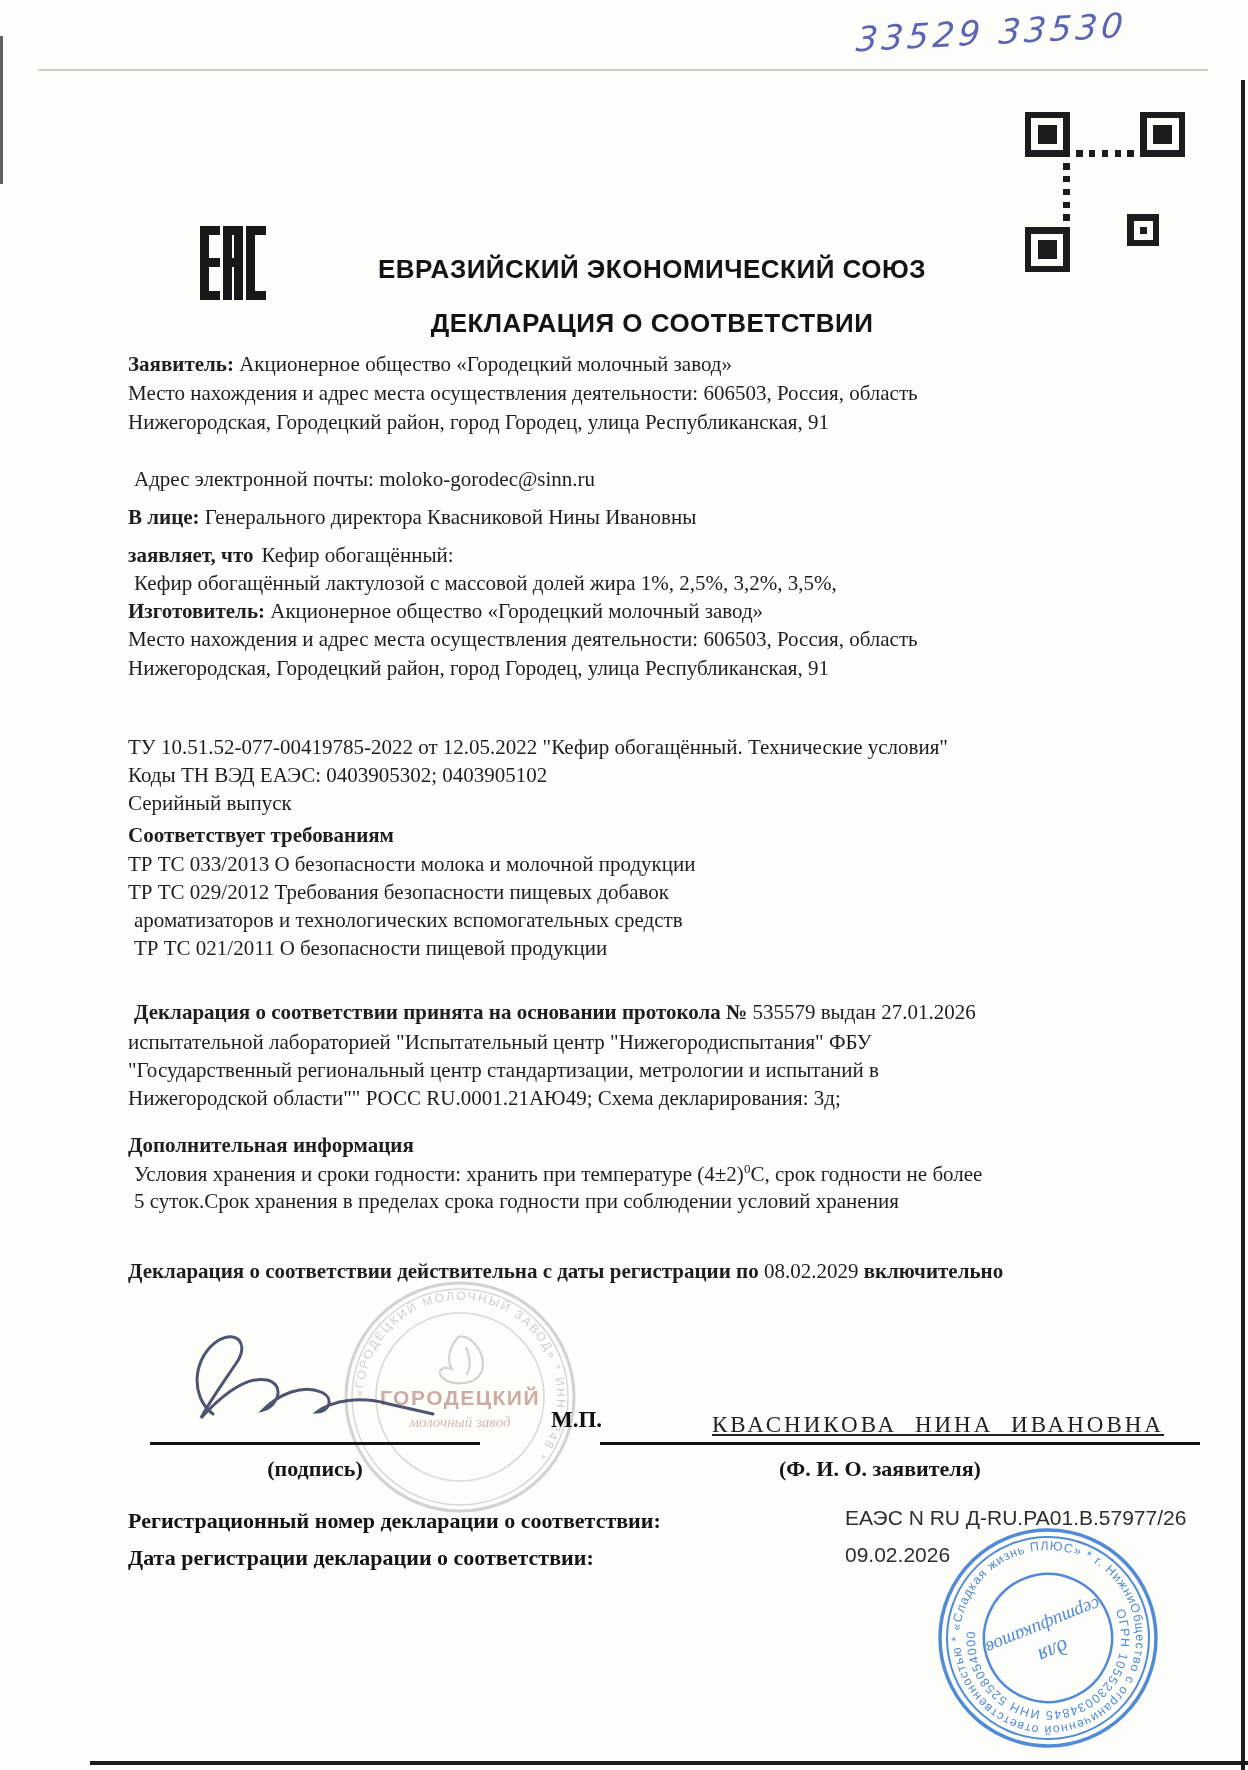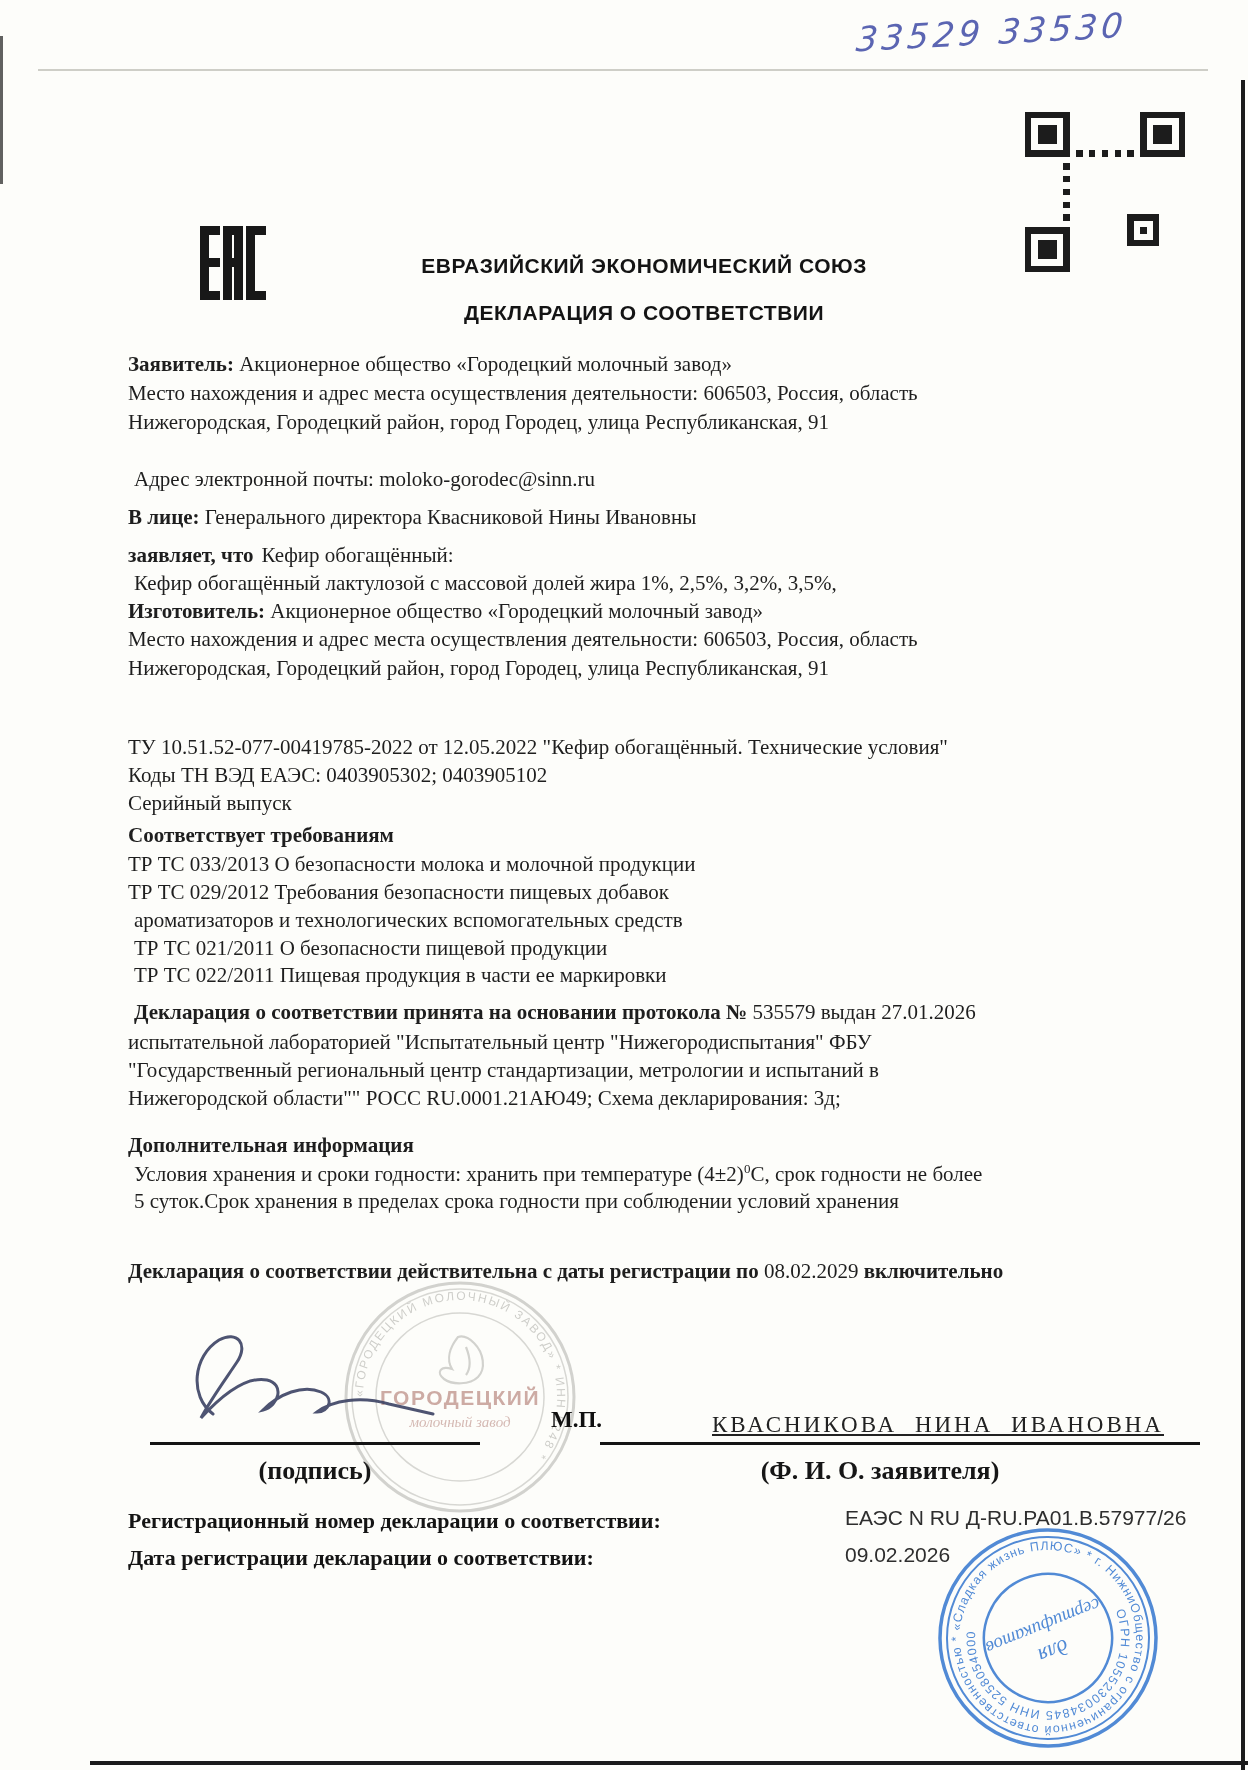--- a/index.html
+++ b/index.html
@@ -7,27 +7,27 @@
         font-family:"Liberation Serif", serif;color:#1d1d1d;}
   .ln{position:absolute;left:128px;font-size:21px;white-space:nowrap;color:#1e1e1e;}
   .b{font-weight:bold;}
   .ind{left:134px;}
   .scanline{position:absolute;top:69px;left:38px;width:1170px;height:2px;background:#bdbdb6;opacity:.75;}
   .edge-right{position:absolute;right:3px;top:80px;width:4px;height:1690px;background:#1b1b1b;}
   .edge-bottom{position:absolute;left:90px;bottom:5px;width:1158px;height:4px;background:#1b1b1b;}
   .edge-left{position:absolute;left:0;top:36px;width:3px;height:148px;background:#3a3a3a;opacity:.8;}
   .handwritten{position:absolute;left:856px;top:12px;font-family:"DejaVu Sans",sans-serif;font-style:italic;
         font-size:34px;color:#4a55ab;transform:rotate(-3deg) skewX(-8deg);letter-spacing:4px;opacity:.9;}
-  .titles{position:absolute;left:344px;top:254px;width:600px;text-align:center;
-        font-family:"Liberation Sans",sans-serif;font-weight:bold;font-size:21px;letter-spacing:.5px;color:#141414;}
+  .titles{position:absolute;left:352px;top:254px;width:600px;text-align:center;
+        font-family:"Liberation Sans",sans-serif;font-weight:bold;font-size:26px;letter-spacing:.5px;color:#141414;}
   .titles .t2{margin-top:23px;}
   .qr{position:absolute;left:1025px;top:112px;width:160px;height:160px;}
   .eac{position:absolute;left:200px;top:226px;}
   .sigline{position:absolute;top:1442px;height:3px;background:#141414;}
-  .cap{position:absolute;top:1456px;font-size:26px;font-weight:bold;text-align:center;color:#161616;}
+  .cap{position:absolute;top:1456px;font-size:22px;font-weight:bold;text-align:center;color:#161616;}
   .mp{position:absolute;left:543px;top:1407px;font-size:23px;font-weight:bold;color:#101010;z-index:6;margin-left:8px;}
   .fio-name{position:absolute;left:712px;top:1412px;font-size:23px;letter-spacing:3px;word-spacing:9px;color:#222;z-index:6;text-decoration:underline;}
   .reg-label{position:absolute;left:128px;font-size:22px;font-weight:bold;white-space:nowrap;color:#141414;}
   .reg-value{position:absolute;left:845px;font-size:21px;font-family:"Liberation Sans",sans-serif;color:#2e2e2e;white-space:nowrap;text-align:center;}
   .stamp-gray{position:absolute;left:340px;top:1277px;z-index:4;opacity:.85;filter:blur(.4px);}
   .stamp-blue{position:absolute;left:933px;top:1523px;z-index:5;opacity:.9;}
   .signature{position:absolute;left:175px;top:1318px;z-index:5;}
   sup{font-size:13px;}
 </style>
 </head>
@@ -222,21 +222,20 @@
 
   <div class="ln" style="top:735px">ТУ 10.51.52-077-00419785-2022 от 12.05.2022 "Кефир обогащённый. Технические условия"</div>
   <div class="ln" style="top:763px">Коды ТН ВЭД ЕАЭС: 0403905302; 0403905102</div>
   <div class="ln" style="top:791px">Серийный выпуск</div>
 
   <div class="ln b" style="top:823px">Соответствует требованиям</div>
   <div class="ln" style="top:852px">ТР ТС 033/2013 О безопасности молока и молочной продукции</div>
   <div class="ln" style="top:880px">ТР ТС 029/2012 Требования безопасности пищевых добавок</div>
   <div class="ln ind" style="top:908px">ароматизаторов и технологических вспомогательных средств</div>
   <div class="ln ind" style="top:936px">ТР ТС 021/2011 О безопасности пищевой продукции</div>
-  <div class="ln ind" style="top:963px">ТР ТС 022/2011 Пищевая продукция в части ее маркировки</div>
 
   <div class="ln ind" style="top:1000px"><span class="b">Декларация о соответствии принята на основании протокола №</span><span> 535579 выдан 27.01.2026</span></div>
   <div class="ln" style="top:1030px">испытательной лабораторией "Испытательный центр "Нижегородиспытания" ФБУ</div>
   <div class="ln" style="top:1058px">"Государственный региональный центр стандартизации, метрологии и испытаний в</div>
   <div class="ln" style="top:1086px">Нижегородской области"" РОСС RU.0001.21АЮ49; Схема декларирования: 3д;</div>
 
   <div class="ln b" style="top:1133px">Дополнительная информация</div>
   <div class="ln ind" style="top:1161px"><span>Условия хранения и сроки годности: хранить при температуре (4±2)</span><sup>0</sup><span>С, срок годности не более</span></div>
   <div class="ln ind" style="top:1189px">5 суток.Срок хранения в пределах срока годности при соблюдении условий хранения</div>
 

